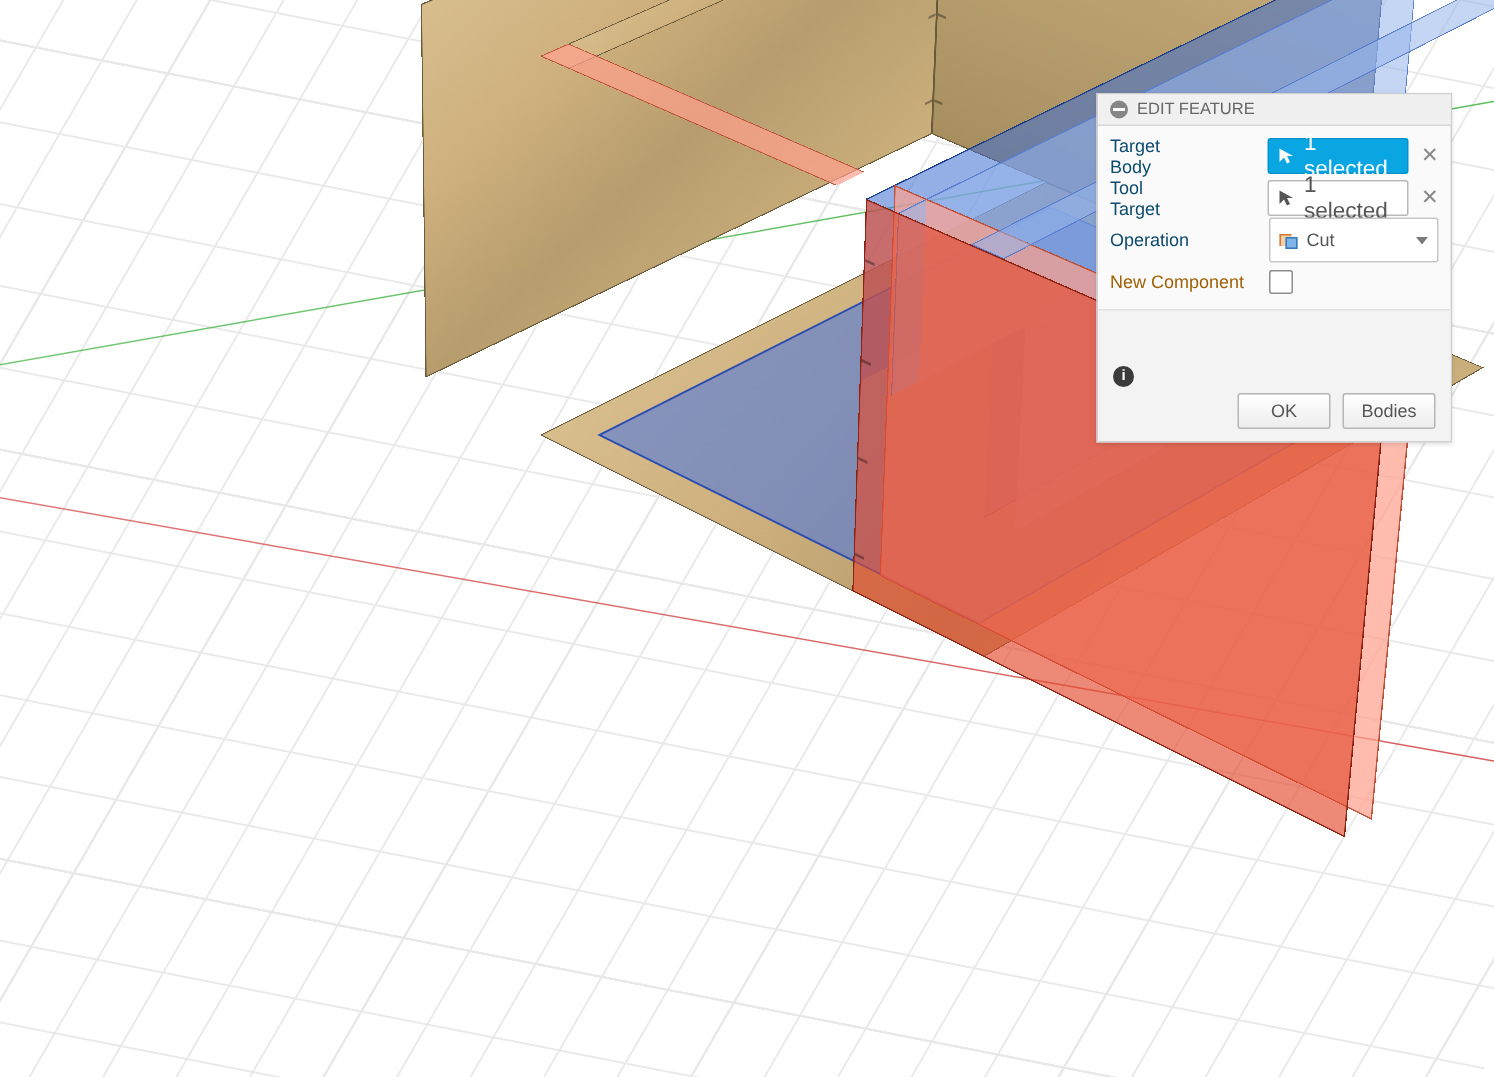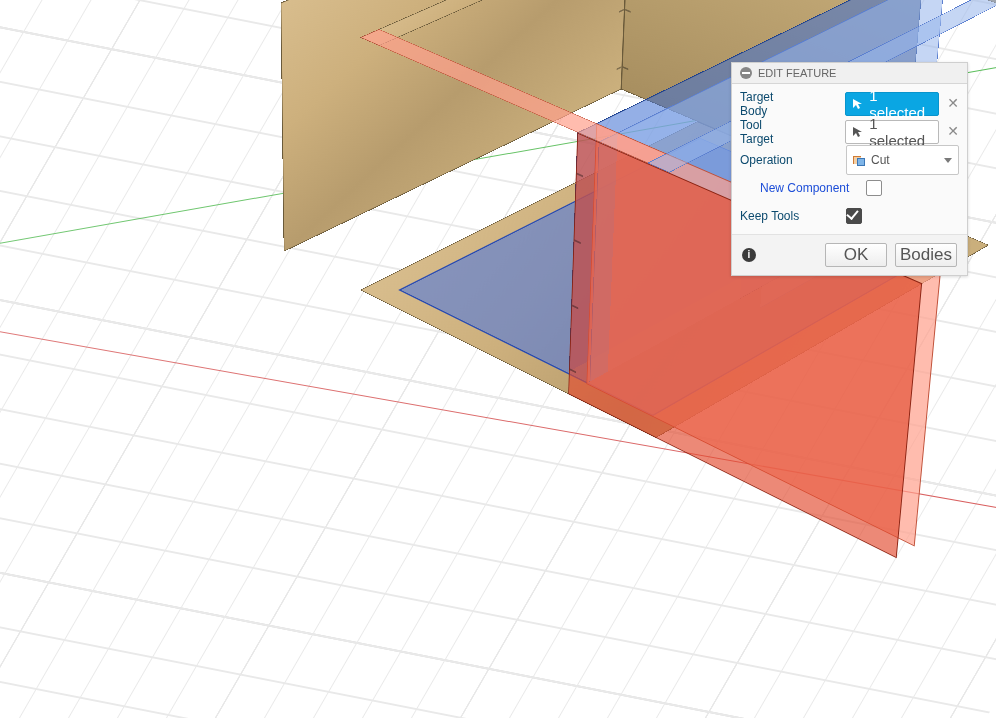--- a/index.html
+++ b/index.html
@@ -152,21 +152,21 @@
   }
   .panel-header .collapse-icon{
     width:12px;height:12px;border-radius:6px;background:#868686;position:relative;flex:none;
   }
   .panel-header .collapse-icon::after{
     content:"";position:absolute;left:2px;right:2px;top:5px;height:2px;background:#fff;
   }
   .panel-body{ padding:6px 8px 4px; }
   .row{ display:flex; align-items:center; height:28px; gap:8px; }
   .row .lbl{ width:98px; color:#0c4a6e; }
-  .row.disabled .lbl{ color:#1d4ed8;margin-left:20px; }
+  .row.disabled .lbl{ color:#a16207; }
   .chip{
     display:flex; align-items:center; gap:5px;
     height:22px; padding:0 6px; border:1px solid #b9b9b9; border-radius:2px;
     font-size:15px; min-width:80px; background:#fff; color:#555;margin-left:40px;
   }
   .chip.active{ background:#0aa6e3; border-color:#0894cc; color:#fff; }
   .chip svg{ flex:none; }
   .clear-x{
     width:18px;height:18px;line-height:16px;text-align:center;color:#8a8a8a;font-size:14px;
     border-radius:2px; cursor:pointer;
@@ -185,22 +185,22 @@
   .panel-footer{
     display:flex;justify-content:flex-end;gap:8px;align-items:center;
     padding:8px 10px;border-top:1px solid #e2e2e2;background:#f3f3f3;
   }
   .info-ic{
     width:14px;height:14px;border-radius:7px;background:#3b3b3b;color:#fff;
     font-weight:bold;font-size:10px;line-height:14px;text-align:center;margin-right:auto;
   }
   .btn{
     min-width:60px;height:22px;border:1px solid #b6b6b6;border-radius:2px;
-    background:linear-gradient(#ffffff,#ededed);color:#555;font-size:17px;
-    display:flex;align-items:center;justify-content:center;cursor:pointer;
+    background:linear-gradient(#ffffff,#ededed);color:#555;font-size:12px;
+    display:flex;align-items:center;justify-content:center;cursor:pointer;margin-top:47px;
   }
 </style>
 </head>
 <body>
 
 <div class="grid"></div>
 <div class="axis-r"></div>
 <div class="axis-g"></div>
 
 <div class="scene">
@@ -269,24 +269,20 @@
         <span>Cut</span>
         <span class="caret"></span>
       </span>
     </div>
 
     <div class="row disabled">
       <span class="lbl">New Component</span>
       <span class="cb"></span>
     </div>
 
-    <div class="row">
-      <span class="lbl">Keep Tools</span>
-      <span class="cb checked"></span>
-    </div>
 
   </div>
   <div class="panel-footer">
     <span class="info-ic">i</span>
     <span class="btn">OK</span>
     <span class="btn">Bodies</span>
   </div>
 </div>
 
 </body></html>

